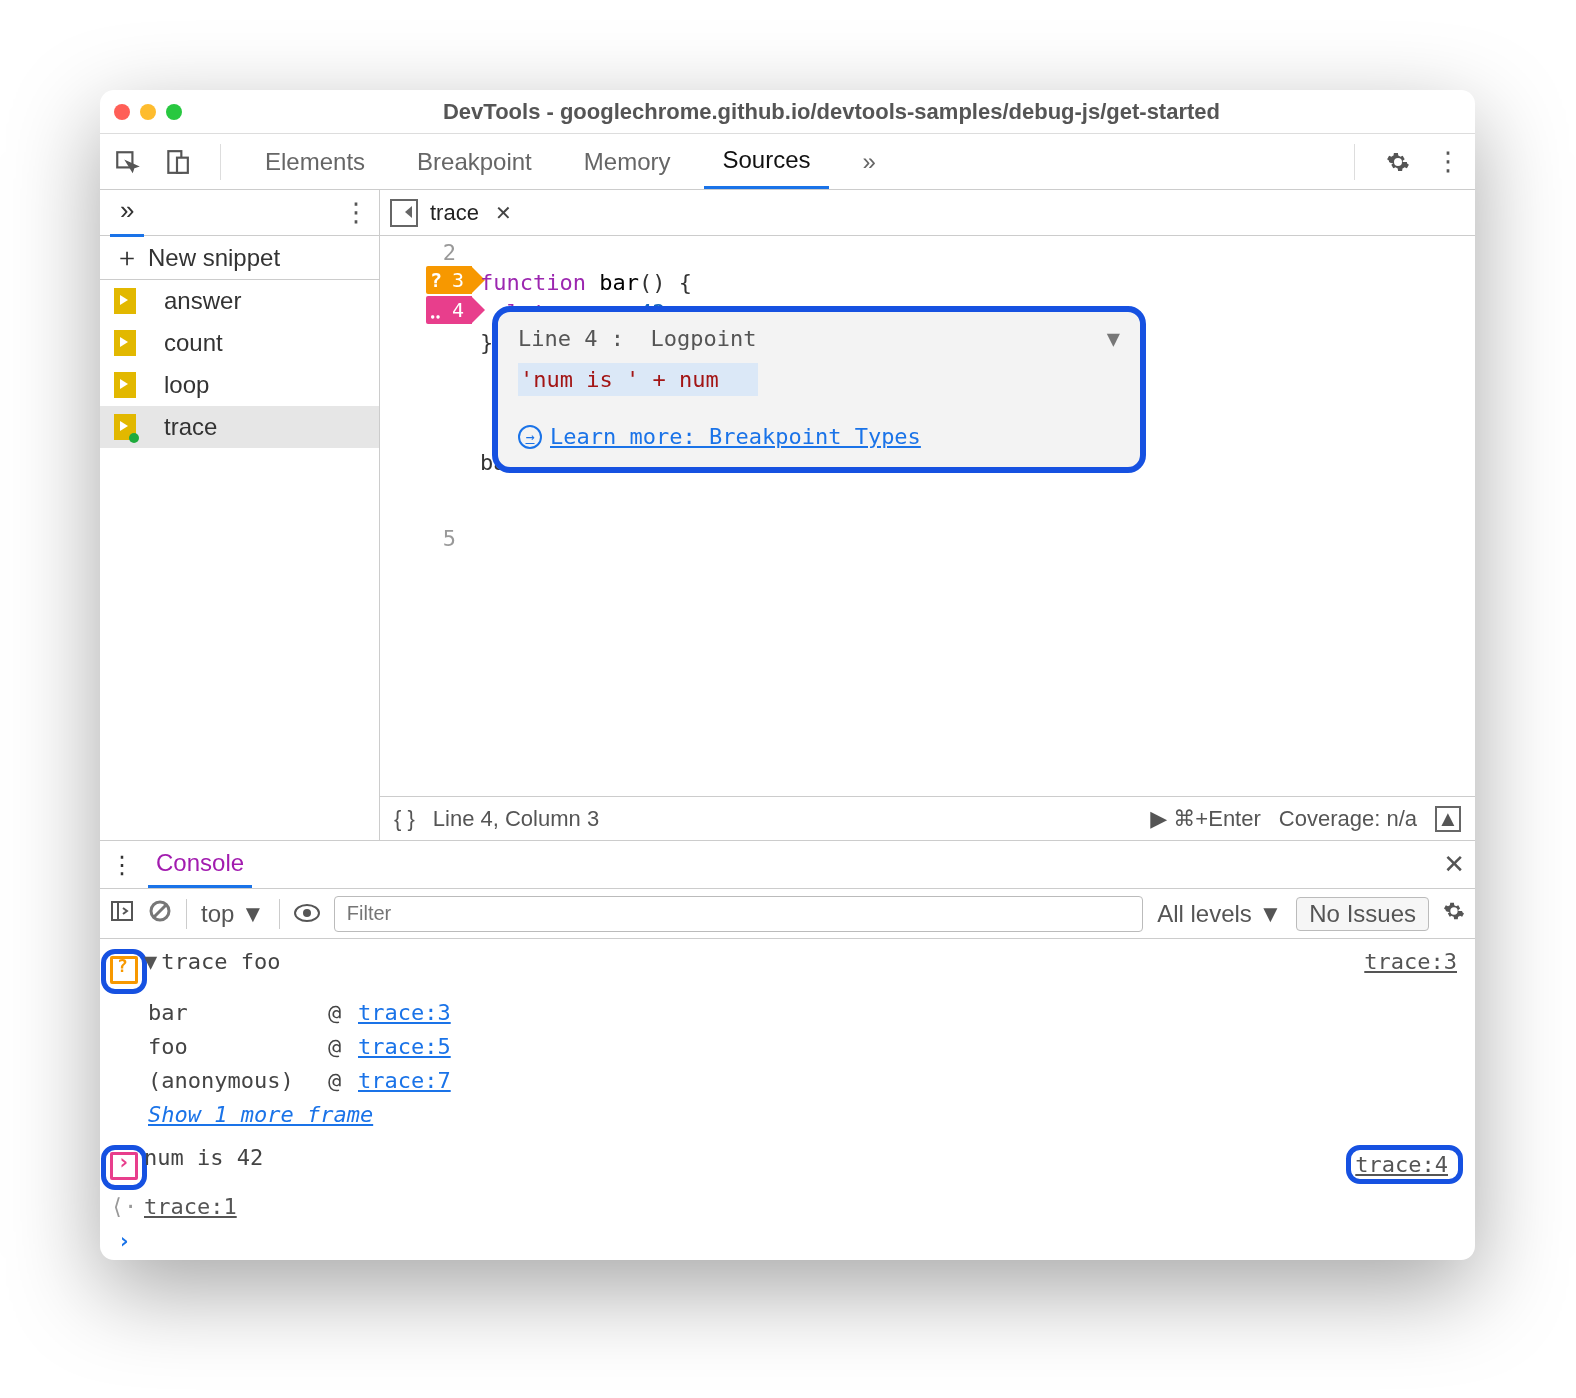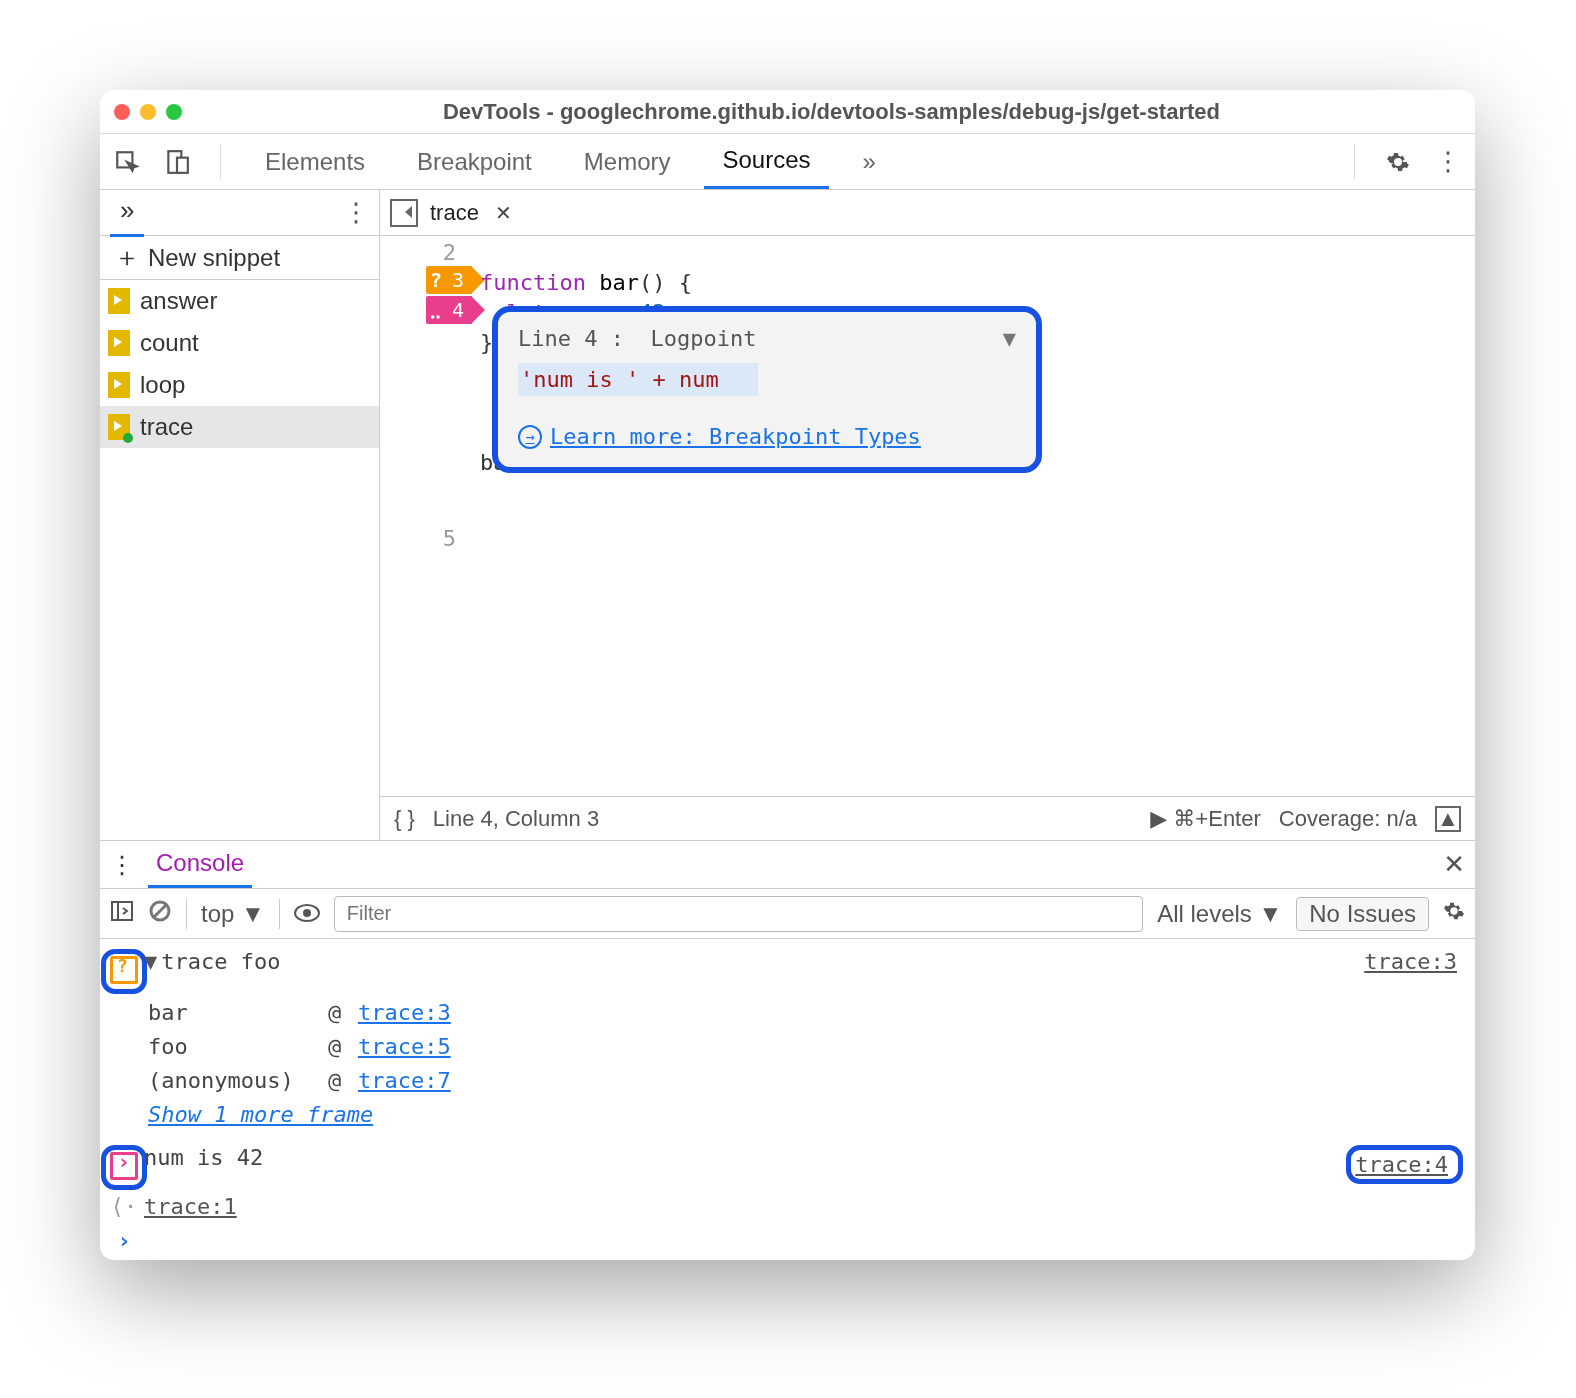--- a/index.html
+++ b/index.html
@@ -45,21 +45,21 @@
 .tabbar .tab.active { color:#111; border-bottom:3px solid #1a73e8; }
 .tabbar .sp { flex:1; }
 .body { flex:1; display:flex; min-height:0; }
 .sidebar { width:280px; border-right:1px solid #ccc; display:flex; flex-direction:column; }
 .sb-top { height:46px; display:flex; align-items:center; padding:0 10px; border-bottom:1px solid #ccc; }
 .sb-top .dd { color:#333; font-size:26px; border-bottom:3px solid #1a73e8; padding:6px 10px 8px; }
 .sb-top .sp{flex:1}
 .sb-new { height:44px; display:flex; align-items:center; padding:0 14px; border-bottom:1px solid #ccc; color:#333; }
 .sb-new .plus { font-size:26px; margin-right:8px; }
 .snip-list { flex:1; }
-.snip { height:42px; display:flex; align-items:center; padding:0 8px; gap:10px; }
+.snip { height:42px; display:flex; align-items:center; padding:0 14px; gap:28px; }
 .snip.selected { background:#e6e6e6; }
 .snip .ficon { width:22px; height:26px; background:#e2b800; position:relative; }
 .snip .ficon::after{content:'';position:absolute;left:6px;top:7px;border-left:8px solid #fff;border-top:5px solid transparent;border-bottom:5px solid transparent}
 .green-dot{width:10px;height:10px;border-radius:50%;background:#1fab3d;position:absolute;bottom:-3px;right:-3px}
 .editor { flex:1; display:flex; flex-direction:column; }
 .ed-top { height:46px; border-bottom:1px solid #ccc; display:flex; align-items:center; padding:0 10px; gap:12px; }
 .ed-top .navicon{width:28px;height:28px;border:2px solid #666; position:relative}
 .ed-top .navicon::after{content:'';position:absolute;right:4px;top:5px;border-right:7px solid #666;border-top:6px solid transparent;border-bottom:6px solid transparent}
 .ed-top .fname{font-size:22px;color:#222}
 .ed-top .x{font-size:20px;color:#444;margin-left:4px}
@@ -67,21 +67,21 @@
 .gutter{position:absolute;left:0;top:0;width:88px;height:100%;text-align:right;color:#999;padding-right:12px;line-height:30px;padding-top:2px}
 .gutter .ln{height:30px}
 .bp-orange{position:absolute;left:46px;width:46px;height:28px;background:#f79800;color:#fff;text-align:center;border-radius:2px 0 0 2px;font-size:20px;display:flex;align-items:center;padding-right:8px;justify-content:flex-end}
 .bp-orange::after{content:'';position:absolute;right:-13px;top:0;border-left:14px solid #f79800;border-top:14px solid transparent;border-bottom:14px solid transparent}
 .bp-orange .q{position:absolute;left:4px;color:#fff;font-weight:700}
 .bp-pink{position:absolute;left:46px;width:46px;height:28px;background:#e83e8c;color:#fff;text-align:center;border-radius:2px 0 0 2px;font-size:20px;display:flex;align-items:center;justify-content:flex-end;padding-right:8px}
 .bp-pink::after{content:'';position:absolute;right:-13px;top:0;border-left:14px solid #e83e8c;border-top:14px solid transparent;border-bottom:14px solid transparent}
 .bp-pink .q{position:absolute;left:4px;color:#fff;font-weight:700;letter-spacing:-3px}
 .src{position:absolute;left:100px;top:2px;line-height:30px;white-space:pre}
 .kw{color:#9c27b0}.fn{color:#000}.num{color:#1565c0}
-.popup{position:absolute;left:112px;top:70px;width:550px;border:6px solid #1651e1;border-radius:18px;background:#f3f3f3;padding:14px 20px 18px}
+.popup{position:absolute;left:112px;top:70px;width:654px;border:6px solid #1651e1;border-radius:18px;background:#f3f3f3;padding:14px 20px 18px}
 .popup .hd{display:flex;align-items:center;color:#555;font-size:22px;margin-bottom:12px}
 .popup .hd .sp{flex:1}
 .popup .hd .car{color:#777}
 .popup input{width:100%;border:none;background:transparent;font-family:Menlo,monospace;font-size:22px;padding:4px 2px;color:#a31515}
 .popup .link{margin-top:28px;color:#1a73e8;text-decoration:underline;display:flex;align-items:center;gap:8px;font-size:22px}
 .popup .link .circ{width:24px;height:24px;border:2px solid #1a73e8;border-radius:50%;display:flex;align-items:center;justify-content:center;font-size:15px}
 .ed-status{height:44px;border-top:1px solid #ccc;display:flex;align-items:center;padding:0 14px;gap:18px;color:#555;font-size:22px}
 .ed-status .sp{flex:1}
 .ed-status .box{width:26px;height:26px;border:2px solid #666;display:flex;align-items:center;justify-content:center}
 .console {

